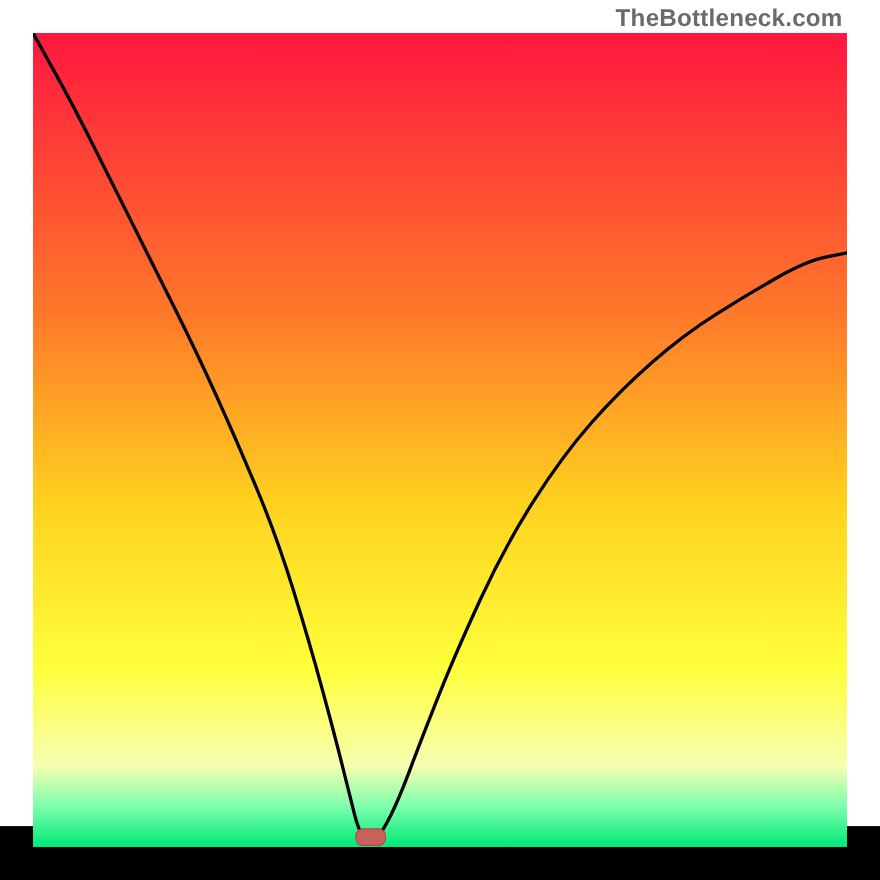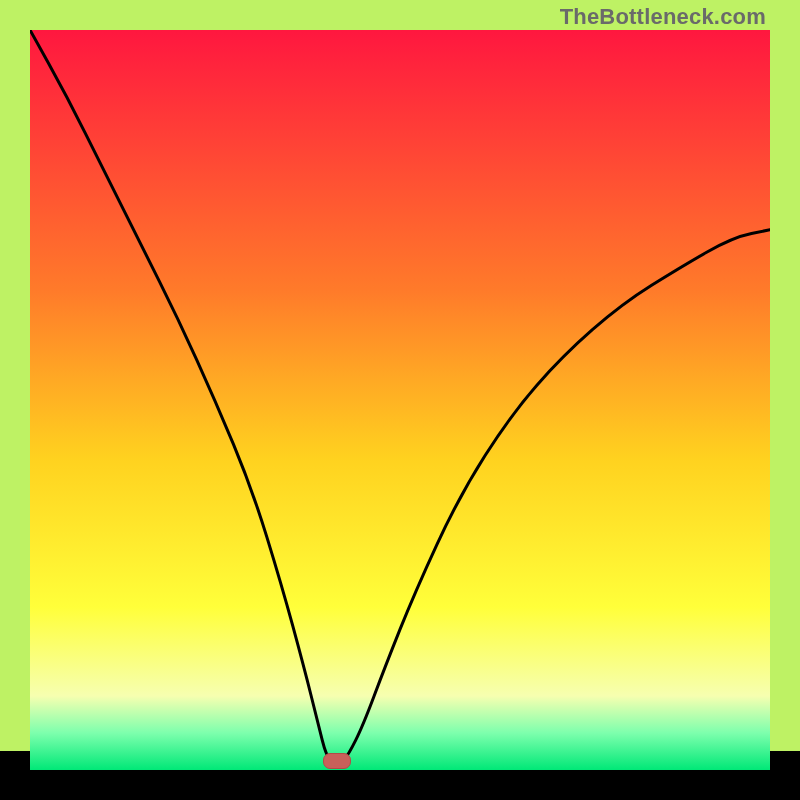--- a/index.html
+++ b/index.html
@@ -9,21 +9,21 @@
     height: 800px;
     background: #000;
     overflow: hidden;
   }
   .frame {
     position: absolute;
     left: 0;
     top: 0;
     width: 800px;
     height: 751px;
-    background: #bef264;
+    background: #ffffff;
   }
   .plot-area {
     position: absolute;
     left: 30px;
     top: 30px;
     width: 740px;
     height: 740px;
     overflow: hidden;
   }
   .gradient {

